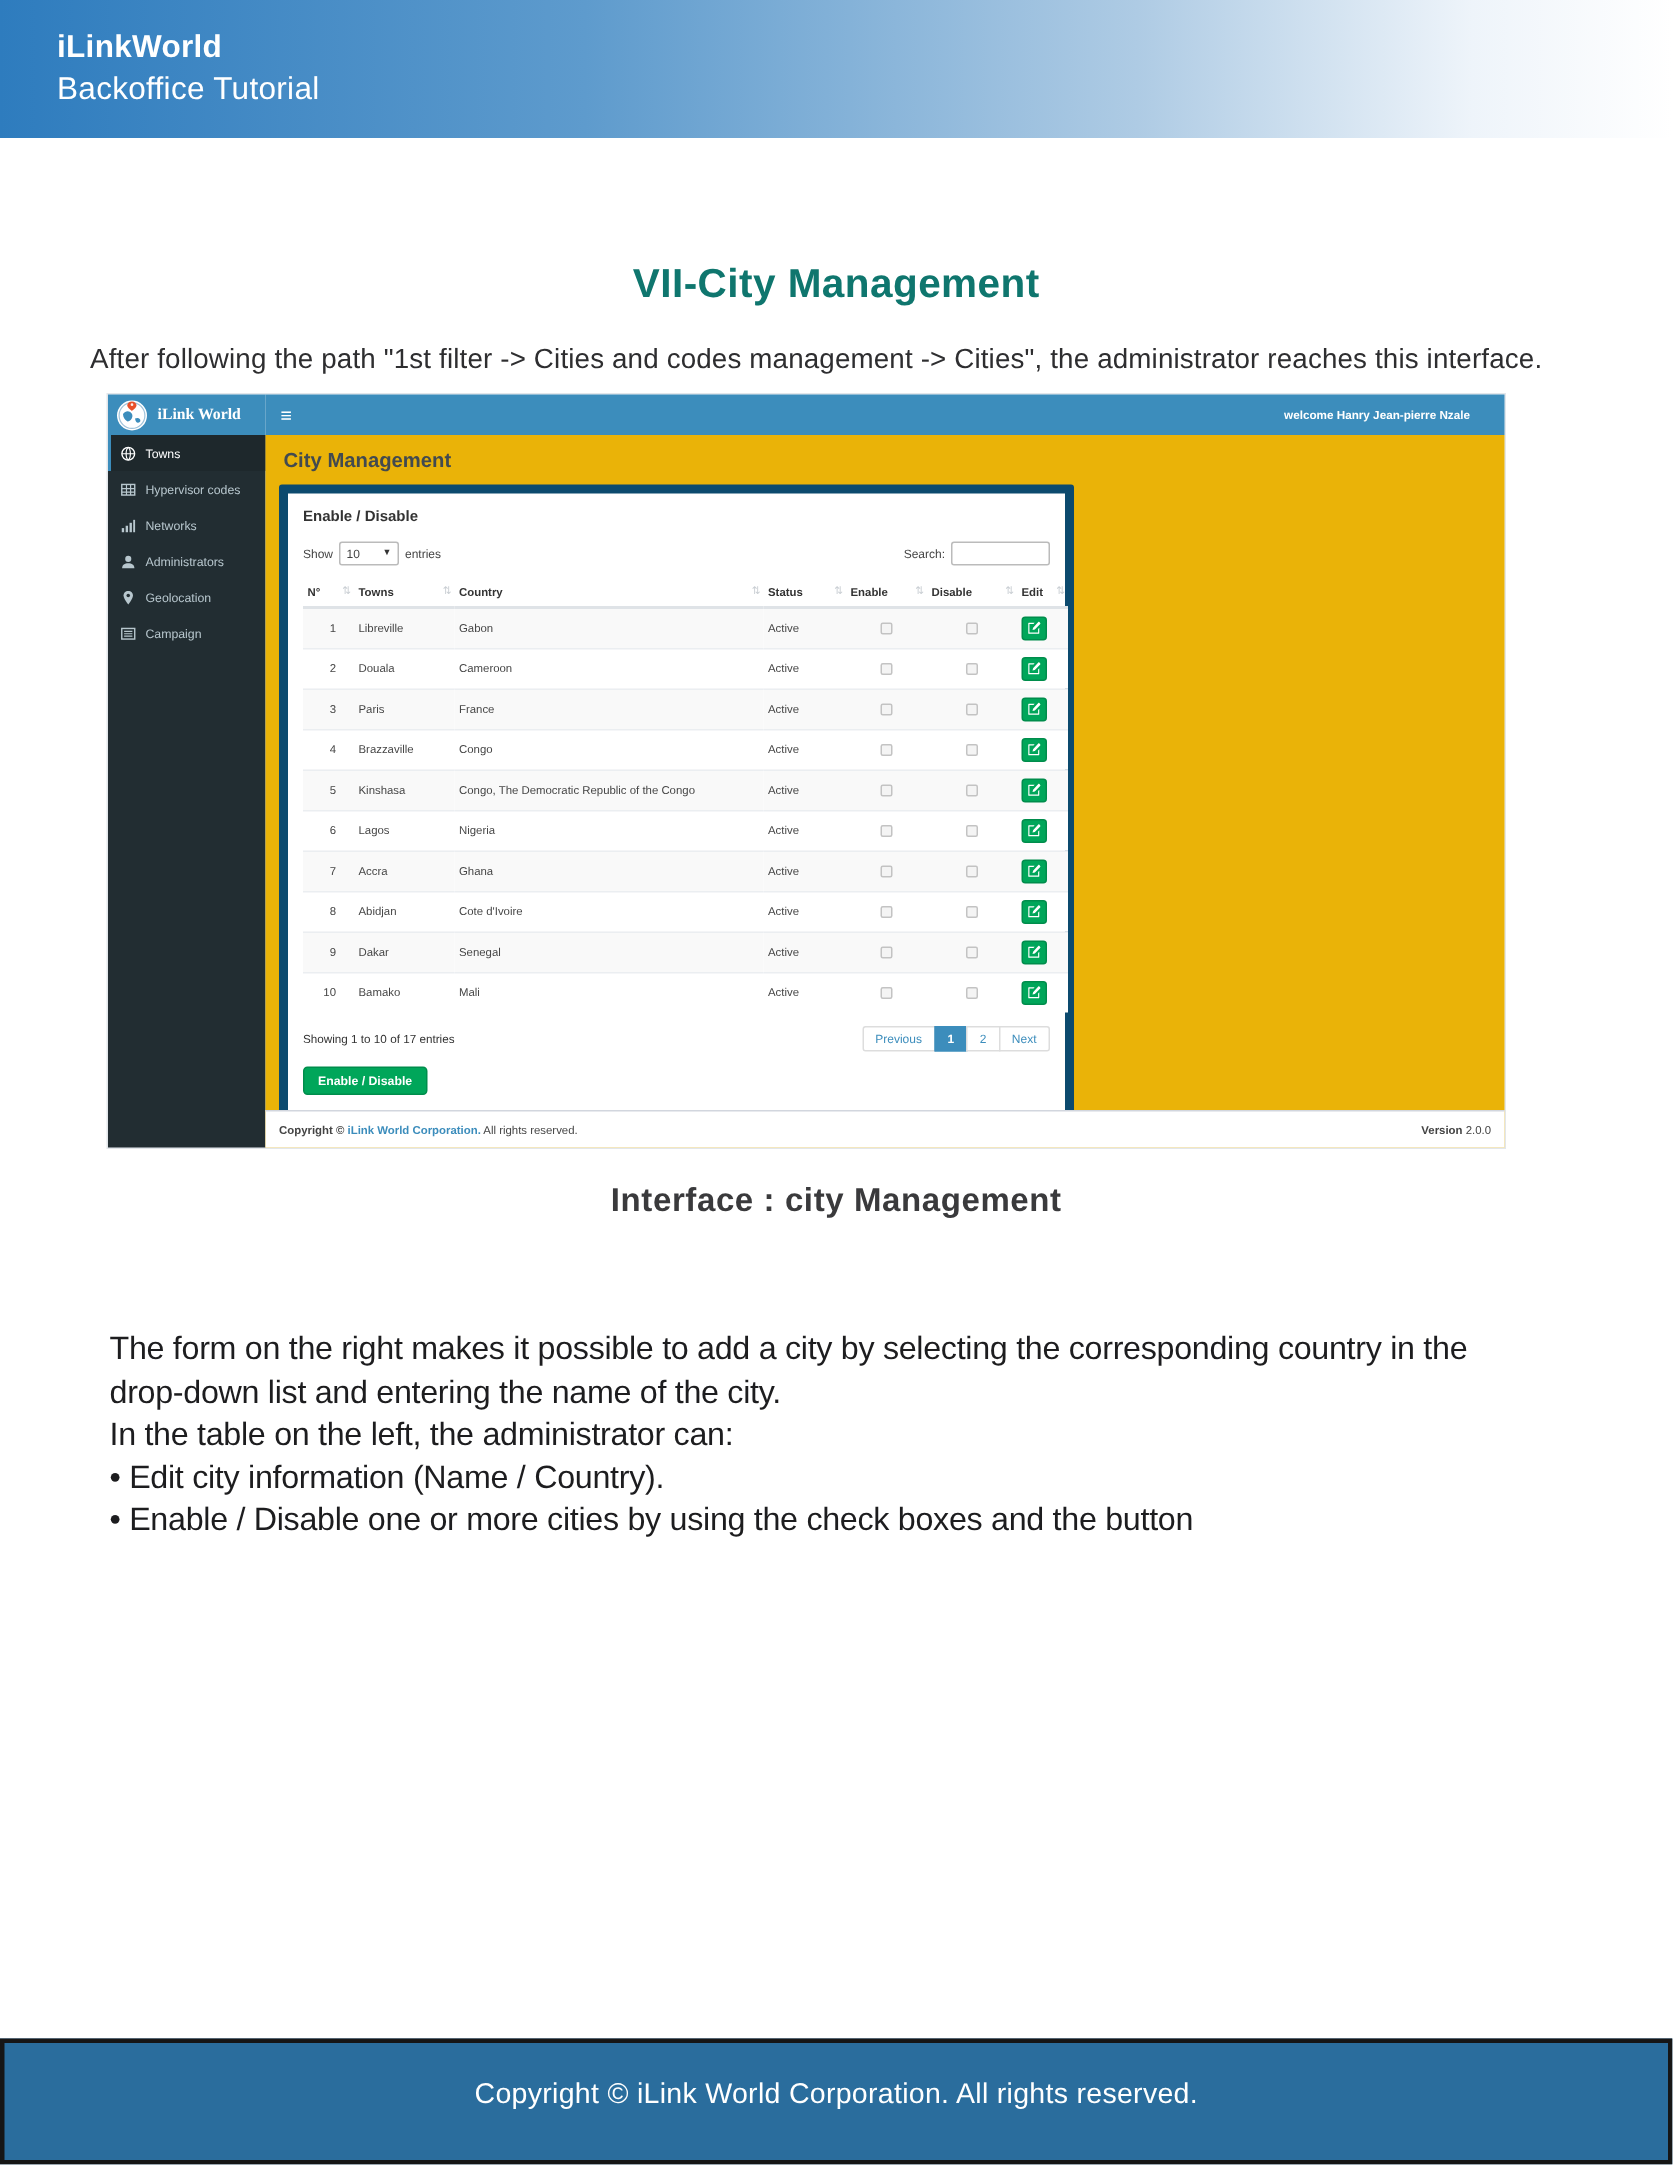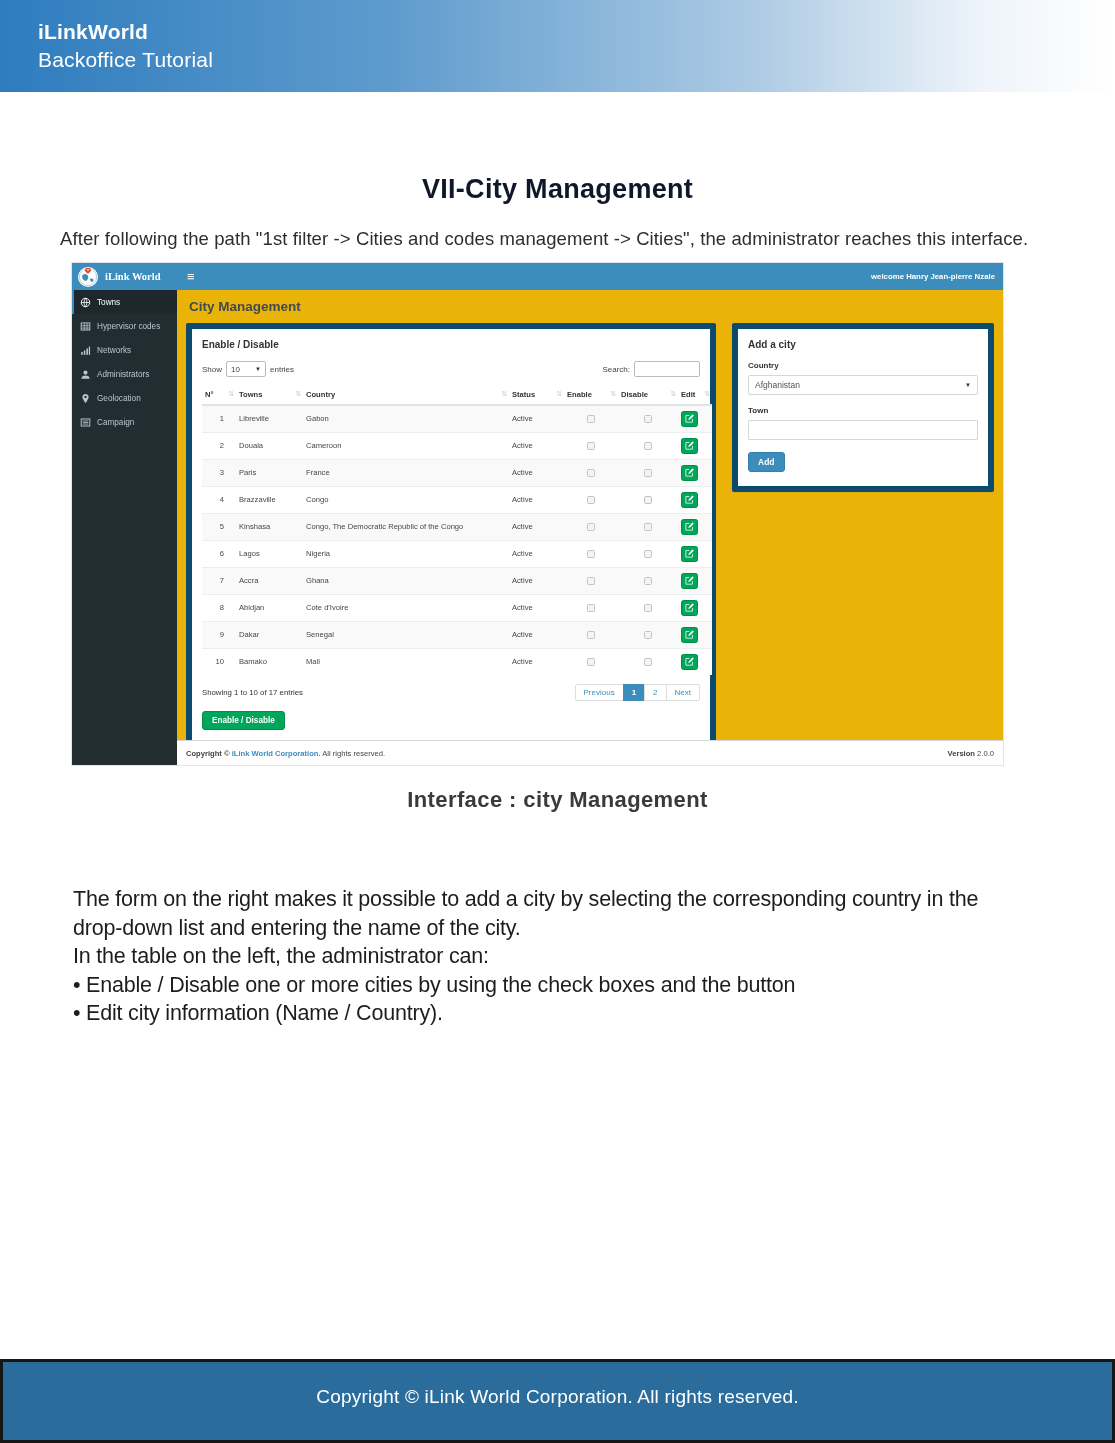--- a/index.html
+++ b/index.html
@@ -20,21 +20,21 @@
   }
   .doc-header .l1 { font-size: 21px; font-weight: bold; letter-spacing: .2px; }
   .doc-header .l2 { font-size: 21px; margin-top: 4px; letter-spacing: .2px; }
 
   
   .doc-title {
     margin-top: 82px;
     text-align: center;
     font-size: 27px;
     font-weight: bold;
-    color: #0f172a;
+    color: #0f766e;
     letter-spacing: .3px;
   }
   .doc-intro {
     margin: 20px 48px 0 60px;
     font-size: 18.5px;
     line-height: 27px;
     color: #2e2e30;
     letter-spacing: .1px;
   }
 
@@ -53,21 +53,21 @@
     background:#3c8dbc; display:flex; align-items:center; gap:7px; padding-left:6px;
   }
   .logo-circle { width:20px; height:20px; border-radius:50%; background:#fff; position:relative; flex:0 0 auto; }
   .logo-circle svg { position:absolute; left:0; top:0; }
   .logo-box .brand { color:#fff; font-size:10.5px; font-weight:bold;font-family:Liberation Serif, serif; }
   .shot .navbar {
     position:absolute; left:105px; top:0; right:0; height:27px;
     background:#3c8dbc; display:flex; align-items:center;
   }
   .navbar .burger { color:#fff; font-size:13px; font-weight:bold; margin-left:10px; cursor:pointer; line-height:1; }
-  .navbar .welcome { margin-left:auto; margin-right:8px; color:#fff; font-size:7.8px; font-weight:bold; }
+  .navbar .welcome { margin-left:auto; margin-right:23px; color:#fff; font-size:7.8px; font-weight:bold; }
 
   .shot .sidebar {
     position:absolute; left:0; top:27px; bottom:0; width:105px; background:#222d32;
   }
   .side-item {
     display:flex; align-items:center; gap:6px;
     height:24px; padding-left:8px;
     color:#b8c7ce; font-size:8.2px;
   }
   .side-item.active { background:#1e282c; color:#ffffff; border-left:2px solid #3c8dbc; padding-left:6px; }
@@ -451,51 +451,39 @@
               <span class="page-btn">Previous</span>
               <span class="page-btn active">1</span>
               <span class="page-btn">2</span>
               <span class="page-btn">Next</span>
             </span>
           </div>
 
           <span class="bulk-btn">Enable / Disable</span>
         </div>
 
-        <div class="panel panel-r">
-          <div class="panel-title">Add a city</div>
-          <div class="form-label">Country</div>
-          <div class="fake-select wide">
-            <span>Afghanistan</span>
-            <span class="arr">▼</span>
-          </div>
-          <div class="form-label">Town</div>
-          <input class="town" type="text" value="" style="">
-          <br>
-          <span class="add-btn">Add</span>
-        </div>
       </div>
     </div>
 
     <div class="s-footer">
       <span>
         <span class="bold">Copyright © </span><span class="company">iLink World Corporation.</span><span> All rights reserved.</span>
       </span>
       <span class="right">
         <span class="bold">Version</span><span> 2.0.0</span>
       </span>
     </div>
   </div>
 </div>
 
 <div class="caption">Interface : city Management</div>
 
 <div class="doc-body">
   <div>The form on the right makes it possible to add a city by selecting the corresponding country in the</div>
   <div>drop-down list and entering the name of the city.</div>
   <div>In the table on the left, the administrator can:</div>
+  <div>• Edit city information (Name / Country).</div>
   <div>• Enable / Disable one or more cities by using the check boxes and the button</div>
-  <div>• Edit city information (Name / Country).</div>
 </div>
 
 <div class="bottom-bar">
   <div class="txt">Copyright © iLink World Corporation. All rights reserved.</div>
 </div>
 
 </body></html>

